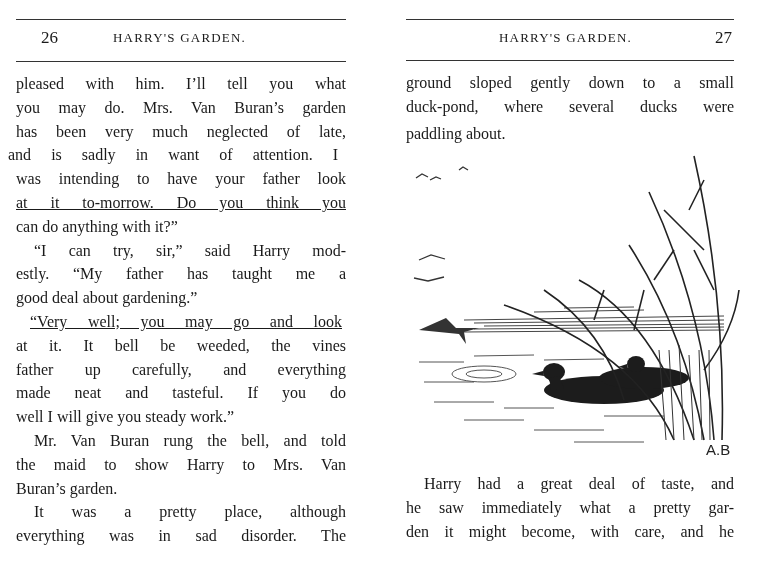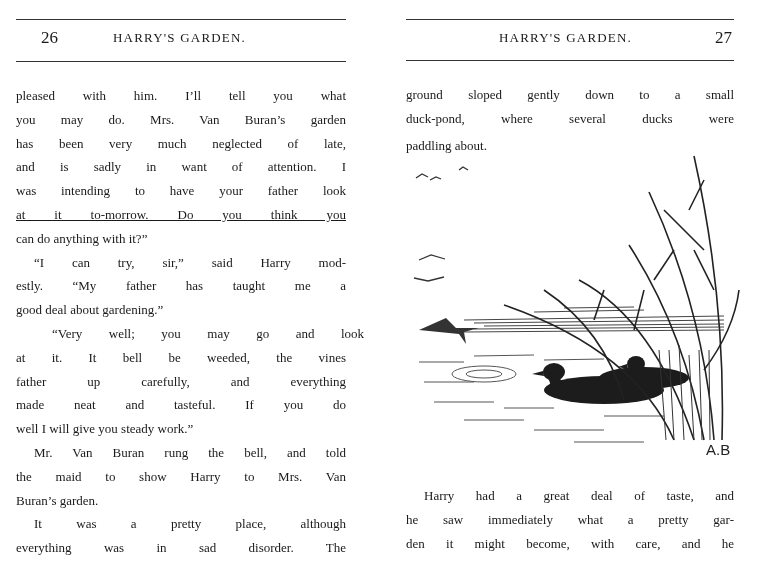--- a/index.html
+++ b/index.html
@@ -4,45 +4,45 @@
 <style>
   html, body { margin: 0; padding: 0; background: #ffffff; }
   body { width: 764px; height: 568px; position: relative; overflow: hidden;
          font-family: "Liberation Serif", "DejaVu Serif", serif; color: #1a1a1a; }
   .page { position: absolute; top: 0; height: 568px; }
   #left { left: 0; width: 382px; }
   #right { left: 382px; width: 382px; }
   .rule { position: absolute; height: 1px; background: #333; }
   .header { position: absolute; top: 30px; font-size: 13px; letter-spacing: 1.2px; }
   .pnum { position: absolute; top: 28px; font-size: 17px; }
-  .line { position: absolute; font-size: 13px; line-height: 23px; white-space: nowrap;
-          text-align: justify; text-align-last: justify; margin-top: 12px; }
+  .line { position: absolute; font-size: 16px; line-height: 23px; white-space: nowrap;
+          text-align: justify; text-align-last: justify; }
   .line.last { text-align-last: left; }
   svg { position: absolute; }
 </style>
 </head>
 <body>
 
 <div class="page" id="left">
   <div class="rule" style="left:16px; top:19px; width:330px;"></div>
   <div class="pnum" style="left:16px;margin-left:25px;">26</div>
   <div class="header" style="left:113px;">HARRY'S GARDEN.</div>
   <div class="rule" style="left:16px; top:61px; width:330px;"></div>
   <div id="left-body">
       <div class="line" style="left: 16px; width: 330px; top: 72px; white-space: normal; height: 23px; overflow: hidden;">pleased with him. I’ll tell you what</div>
       <div class="line" style="left: 16px; width: 330px; top: 95.8px; white-space: normal; height: 23px; overflow: hidden;">you may do. Mrs. Van Buran’s garden</div>
       <div class="line" style="left: 16px; width: 330px; top: 119.6px; white-space: normal; height: 23px; overflow: hidden;">has been very much neglected of late,</div>
-      <div class="line" style="left: 16px; width: 330px; top: 143.4px; white-space: normal; height: 23px; overflow: hidden;">and is sadly in want of attention. I</div>
+      <div class="line" style="left: 8px; width: 330px; top: 143.4px; white-space: normal; height: 23px; overflow: hidden;">and is sadly in want of attention. I</div>
       <div class="line" style="left: 16px; width: 330px; top: 167.2px; white-space: normal; height: 23px; overflow: hidden;">was intending to have your father look</div>
       <div class="line" style="left: 16px; width: 330px; top: 191px; white-space: normal; height: 23px; overflow: hidden; text-decoration: underline;">at it to-morrow. Do you think you</div>
       <div class="line last" style="left: 16px; width: 330px; top: 214.8px; white-space: normal; height: 23px; overflow: hidden;">can do anything with it?”</div>
       <div class="line" style="left: 34px; width: 312px; top: 238.6px; white-space: normal; height: 23px; overflow: hidden;">“I can try, sir,” said Harry mod-</div>
       <div class="line" style="left: 16px; width: 330px; top: 262.4px; white-space: normal; height: 23px; overflow: hidden;">estly. “My father has taught me a</div>
       <div class="line last" style="left: 16px; width: 330px; top: 286.2px; white-space: normal; height: 23px; overflow: hidden;">good deal about gardening.”</div>
-      <div class="line" style="left: 52px; width: 312px; top: 310px; white-space: normal; height: 23px; overflow: hidden;">“Very well; you may go and look</div>
+      <div class="line" style="left: 30px; width: 312px; top: 310px; white-space: normal; height: 23px; overflow: hidden; text-decoration: underline;">“Very well; you may go and look</div>
       <div class="line" style="left: 16px; width: 330px; top: 333.8px; white-space: normal; height: 23px; overflow: hidden;">at it. It bell be weeded, the vines</div>
       <div class="line" style="left: 16px; width: 330px; top: 357.6px; white-space: normal; height: 23px; overflow: hidden;">father up carefully, and everything</div>
       <div class="line" style="left: 16px; width: 330px; top: 381.4px; white-space: normal; height: 23px; overflow: hidden;">made neat and tasteful. If you do</div>
       <div class="line last" style="left: 16px; width: 330px; top: 405.2px; white-space: normal; height: 23px; overflow: hidden;">well I will give you steady work.”</div>
       <div class="line" style="left: 34px; width: 312px; top: 429px; white-space: normal; height: 23px; overflow: hidden;">Mr. Van Buran rung the bell, and told</div>
       <div class="line" style="left: 16px; width: 330px; top: 452.8px; white-space: normal; height: 23px; overflow: hidden;">the maid to show Harry to Mrs. Van</div>
       <div class="line last" style="left: 16px; width: 330px; top: 476.6px; white-space: normal; height: 23px; overflow: hidden;">Buran’s garden.</div>
       <div class="line" style="left: 34px; width: 312px; top: 500.4px; white-space: normal; height: 23px; overflow: hidden;">It was a pretty place, although</div>
       <div class="line" style="left: 16px; width: 330px; top: 524.2px; white-space: normal; height: 23px; overflow: hidden;">everything was in sad disorder. The</div>
     </div>

